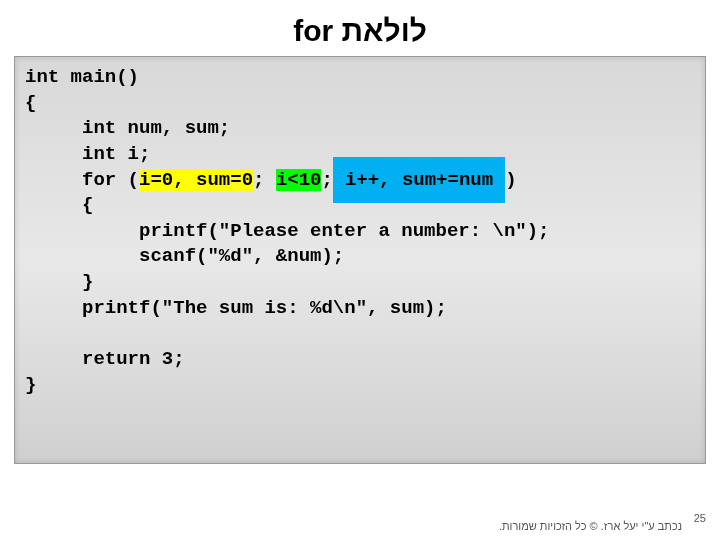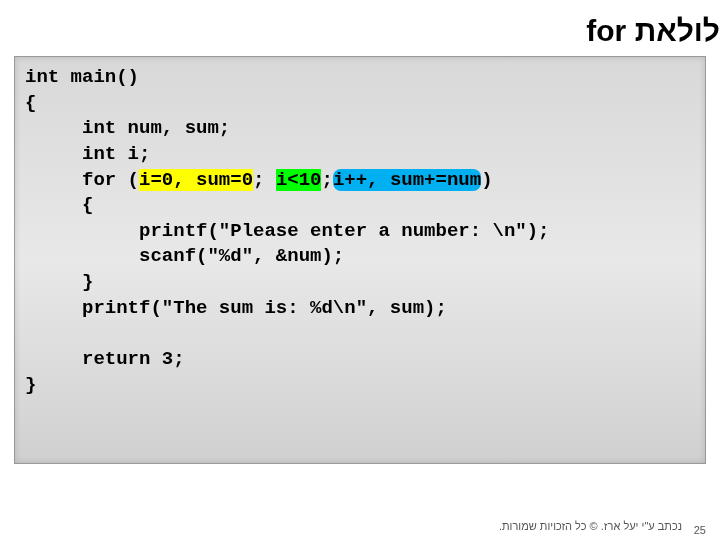--- a/index.html
+++ b/index.html
@@ -6,20 +6,21 @@
     margin: 0;
     padding: 0;
     width: 720px;
     height: 540px;
     background: #fff;
     font-family: Arial, sans-serif;
     position: relative;
     overflow: hidden;
   }
   .title {
+    text-align: center;
     font-size: 30px;
     font-weight: bold;
     color: #000;
     padding: 14px 0 8px 0;
     direction: rtl;
   }
   .code-box {
     margin: 0 14px;
     background: linear-gradient(to bottom, #d8d8d8 0%, #e8e8e8 50%, #d0d0d0 100%);
     border: 1px solid #999;
@@ -32,33 +33,33 @@
     margin: 0;
     font-family: "Courier New", monospace;
     font-size: 19px;
     font-weight: bold;
     color: #000;
     line-height: 1.35;
     white-space: pre;
   }
   .hi1 { background: #ffff00; padding: 0; text-align: right; }
   .hi2 { background: #00ff00; padding: 0; text-align: right; }
-  .hi3 { background: #00b0f0; padding: 0; border-radius: 8px; }
+  .hi3 { background: #00b0f0; padding: 12px; }
   .footer {
     position: absolute;
     bottom: 8px;
     right: 38px;
     font-size: 11px;
     color: #555;
     direction: rtl;
     text-align: right;
   }
   .pagenum {
     position: absolute;
-    bottom: 4px;
+    bottom: 16px;
     right: 14px;
     font-size: 11px;
     color: #555;
     margin-top: 20px;
   }
 </style>
 </head>
 <body>
 
 <div class="title">לולאת for</div>

